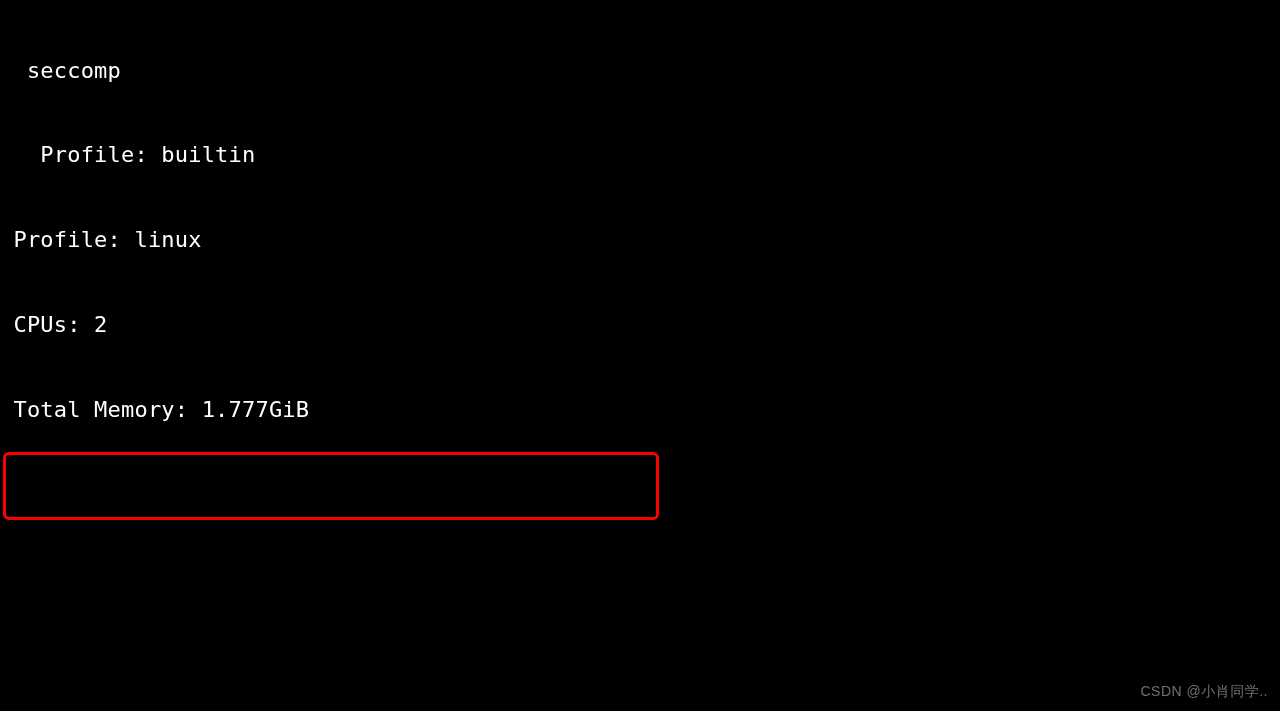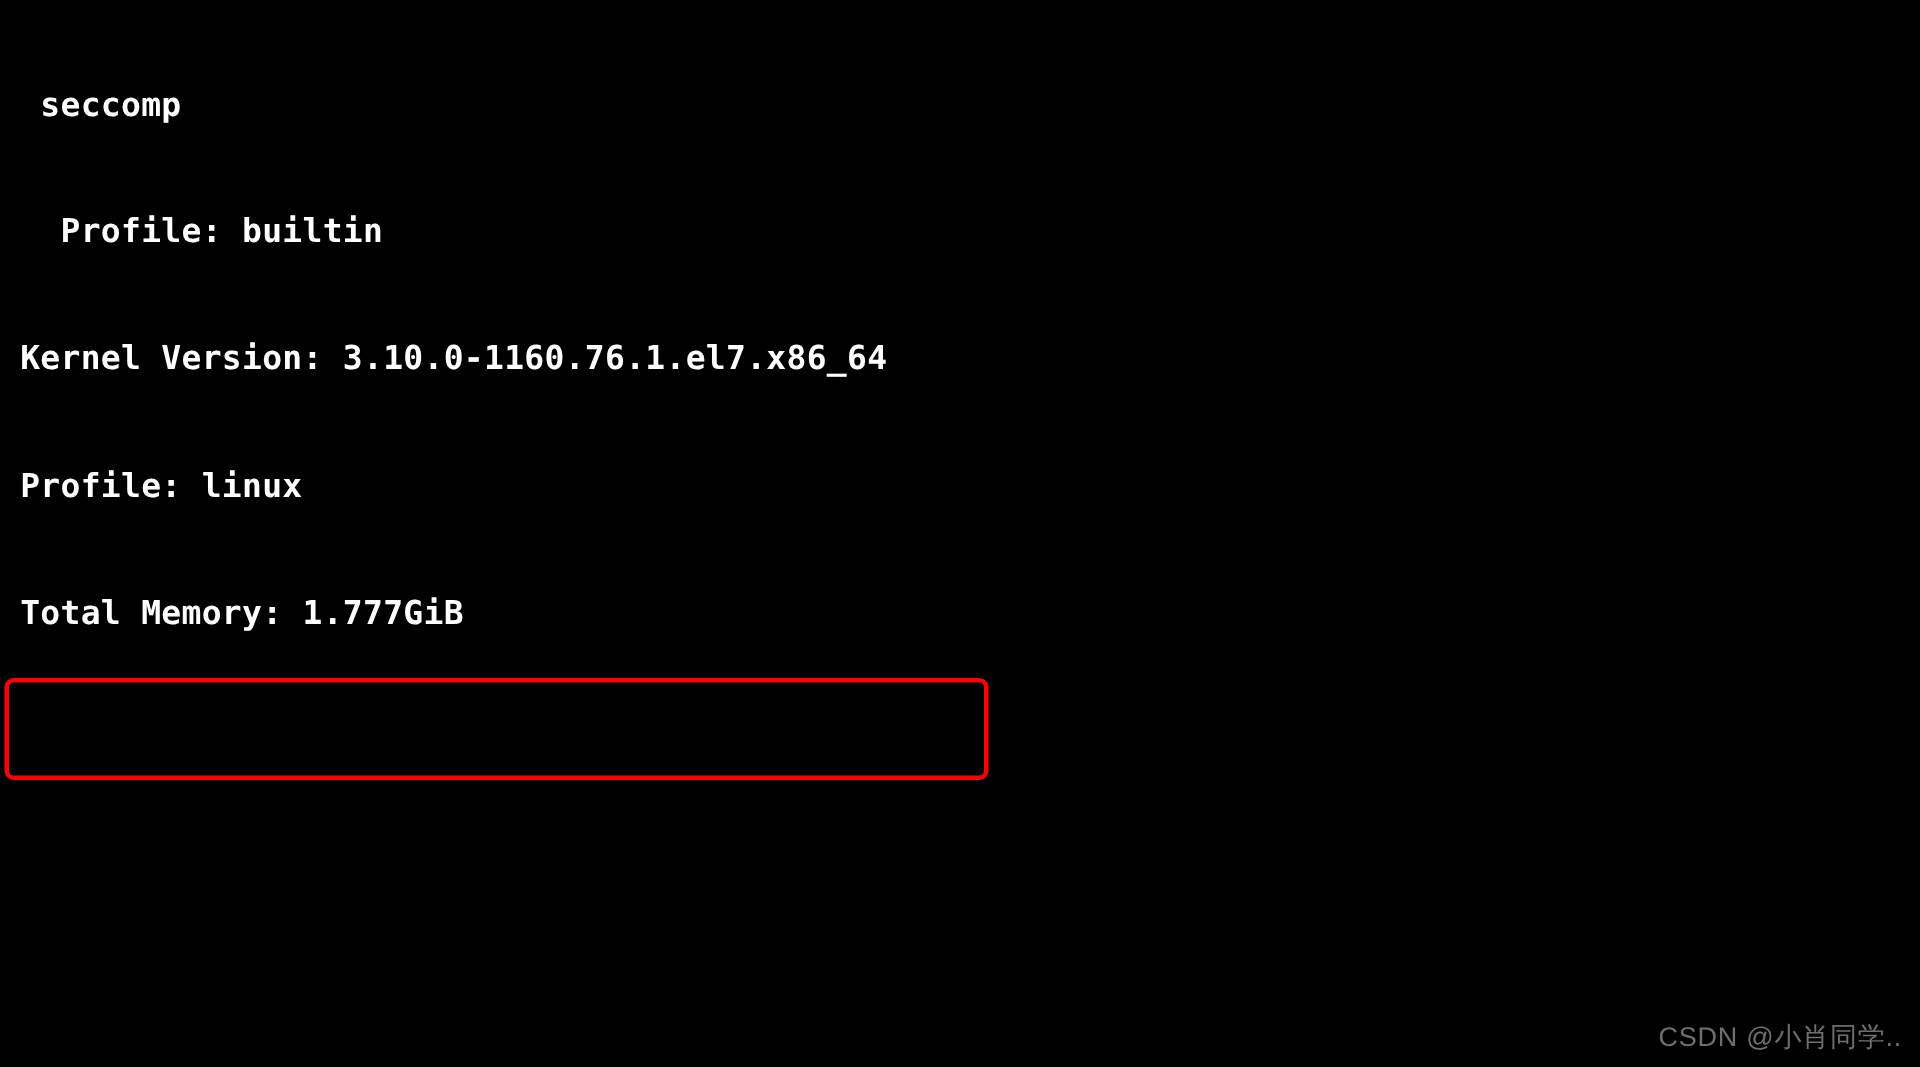--- a/index.html
+++ b/index.html
@@ -18,47 +18,46 @@
     position: relative;
     white-space: pre;
     padding: 0;
     margin: 0;
     font-kerning: none;
     letter-spacing: 0.2px;
   }
   .line {
     display: block;
     min-height: 28.3px;
-    font-weight: bold;
   }
   
   .hl-box {
     position: absolute;
     border: 3px solid #ff0000;
     border-radius: 6px;
     pointer-events: none;
   }
   .watermark {
     position: absolute;
     bottom: 6px;
     right: 12px;
     color: rgba(200,200,200,0.55);
     font-family: "Helvetica Neue", Arial, sans-serif;
-    font-size: 18px;
+    font-size: 14px;
     letter-spacing: 0.5px;
   }
 </style>
 </head>
 <body>
 
 <div class="terminal">
   <span class="line">  seccomp</span>
   <span class="line">   Profile: builtin</span>
-  <span class="line"> Kernel Version: 3.10.0-1160.76.1.el7.x86_64</span>
   <span class="line"> Profile: linux</span>
+  <span class="line"> CPUs: 2</span>
   <span class="line"> Total Memory: 1.777GiB</span>
   
   
   
   
   
   
   
   
   

